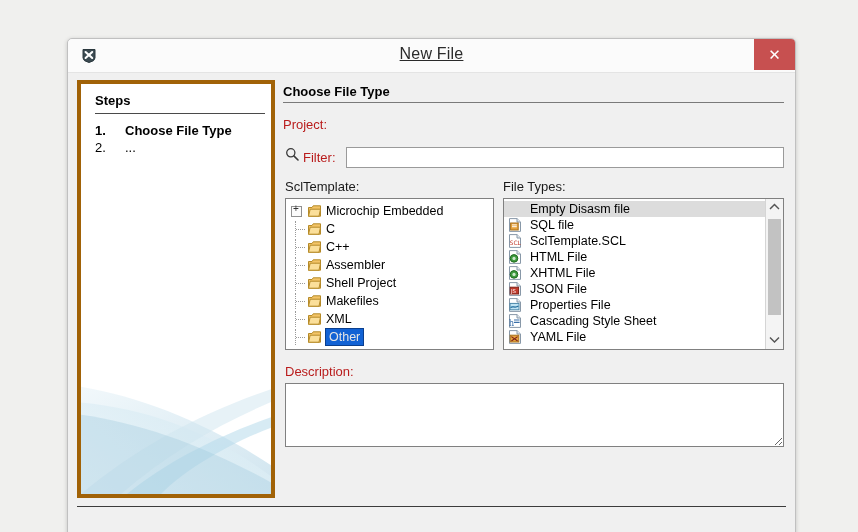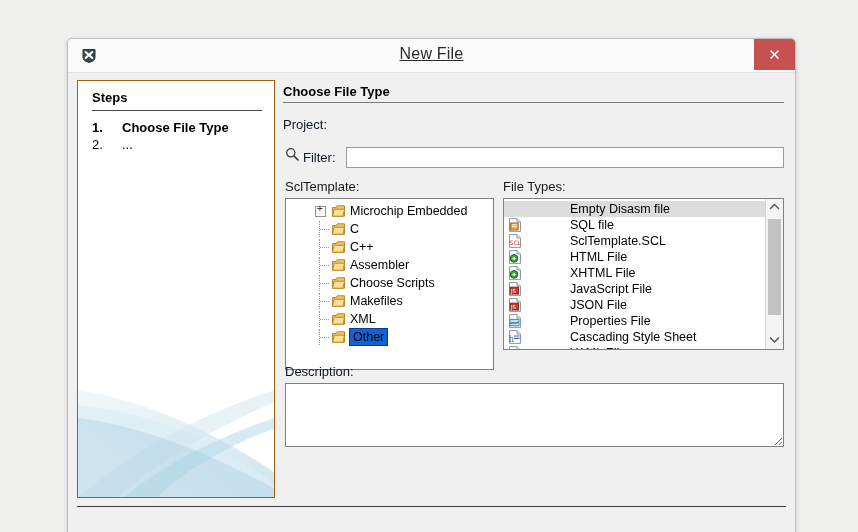--- a/index.html
+++ b/index.html
@@ -55,21 +55,21 @@
   }
 
   
   .dlg-body { position: absolute; left:0; top: 33px; right:0; bottom: 0; }
 
   .left-pane {
     position: absolute;
     left: 9px; top: 8px;
     width: 198px; height: 418px;
     background: #ffffff;
-    border: 1px solid #a16207;
+    border: 4px solid #a16207;
     box-sizing: border-box;
     overflow: hidden;
   }
   .steps-title {
     position: absolute; left: 14px; top: 9px;
     font-size: 13px; font-weight: bold; color: #000;
   }
   .steps-rule {
     position: absolute; left: 14px; top: 29px; width: 170px;
     height: 1px; background: #4a4a4a;
@@ -93,21 +93,21 @@
   .section-title {
     position: absolute; left: 0; top: 4px;
     font-size: 13px; font-weight: bold; color: #000;
   }
   .section-rule {
     position: absolute; left: 0; top: 22px; width: 501px;
     height: 1px; background: #7a7a7a;
   }
 
   .lbl {
-    position: absolute; font-size: 13px; color: #0f172a;
+    position: absolute; font-size: 13px; color: #b91c1c;
   }
 
   
   .combo {
     position: absolute;
     left: 57px; top: 34px; width: 444px; height: 21px;
     background: #f4f4f4;
     border: 1px solid #ababab;
     box-sizing: border-box;
   }
@@ -135,21 +135,21 @@
 
   
   .list-label { font-size: 13px; color: #1a1a1a; }
   .listbox {
     position: absolute;
     background: #ffffff;
     border: 1px solid #808080;
     box-sizing: border-box;
     overflow: hidden;
   }
-  #categories-box { left: 2px; top: 118px; width: 209px; height: 172px; padding-left: 24px; }
+  #categories-box { left: 2px; top: 118px; width: 209px; height: 152px; }
   #filetypes-box  { left: 220px; top: 118px; width: 281px; height: 152px; }
 
   .tree-item {
     position: relative;
     height: 16px;
     font-size: 12.5px;
     color: #000;
     white-space: nowrap;
     line-height: 16px;
     padding-left: 22px;
@@ -160,30 +160,30 @@
     border: 1px solid #909090; background: #fbfbfb; }
   .tree-item .expander:before {
     content: "+"; position: absolute; left: 1px; top: -4px; font-size: 10px; color: #333;
     line-height: 11px;
   }
   .tree-item .guide { position: absolute; left: 9px; top: 0; width: 1px; height: 16px;
     background: transparent; border-left: 1px dotted #9a9a9a; }
   .tree-item .guide-h { position: absolute; left: 10px; top: 8px; width: 9px; height: 1px;
     border-top: 1px dotted #9a9a9a; }
   .tname.selected {
-    background: #1262d4; color: #000000;
+    background: #1262d4; color: #e5e5e5;
     padding: 0 3px; outline: 1px solid #0a3f8f;
   }
 
   .ft-row {
     position: relative; height: 16px; line-height: 16px;
     font-size: 12.5px; color: #000; white-space: nowrap;
   }
   .ft-row .fticon { position: absolute; left: 4px; top: 1px; width: 14px; height: 14px; }
-  .ft-row .ftname { position: absolute; left: 26px; top: 0; margin-left: 40px; }
+  .ft-row .ftname { position: absolute; left: 26px; top: 0; }
   .ft-row.sel { background: #dcdcdc; }
 
   
   .scroll {
     position: absolute; right: 0; top: 0; width: 17px; bottom: 0;
     background: #f4f4f4; border-left: 1px solid #d5d5d5;
   }
   .scroll .arr {
     position: absolute; left: 0; width: 17px; height: 17px;
     text-align: center; line-height: 17px; font-size: 9px; color: #555;
@@ -317,21 +317,21 @@
                   </svg></span>
                 <span class="tname">Assembler</span>
               </div>
               <div class="tree-item" style="margin-top: 2px;">
                 <span class="guide"></span>
                 <span class="guide-h"></span>
                 <span class="folder"><svg width="13" height="12" viewBox="0 0 13 12">
                     <path d="M0.5,2.5 L4,2.5 L5.2,0.8 L12.5,0.8 L12.5,11.2 L0.5,11.2 Z" fill="#f3c467" stroke="#b58a28"></path>
                     <path d="M2.2,4.2 L12.5,4.2 L11,11.2 L0.5,11.2 Z" fill="#fbdf9a" stroke="#b58a28"></path>
                   </svg></span>
-                <span class="tname">Choose Scripts</span>
+                <span class="tname">Shell Project</span>
               </div>
               <div class="tree-item" style="margin-top: 2px;">
                 <span class="guide"></span>
                 <span class="guide-h"></span>
                 <span class="folder"><svg width="13" height="12" viewBox="0 0 13 12">
                     <path d="M0.5,2.5 L4,2.5 L5.2,0.8 L12.5,0.8 L12.5,11.2 L0.5,11.2 Z" fill="#f3c467" stroke="#b58a28"></path>
                     <path d="M2.2,4.2 L12.5,4.2 L11,11.2 L0.5,11.2 Z" fill="#fbdf9a" stroke="#b58a28"></path>
                   </svg></span>
                 <span class="tname">Makefiles</span>
               </div>
@@ -390,29 +390,20 @@
                 <span class="ftname">HTML File</span>
               </div>
               <div class="ft-row" style="margin-top: 0px;">
                 <span class="fticon"><svg width="14" height="14" viewBox="0 0 14 14">
                     <path d="M1.5,0.6 L9,0.6 L12.5,4 L12.5,13.4 L1.5,13.4 Z" fill="#ffffff" stroke="#8898a8"></path>
                     <path d="M9,0.6 L9,4 L12.5,4" fill="#e3eaf1" stroke="#8898a8"></path>
                     <circle cx="6" cy="8.4" r="3.8" fill="#3f9b3f" stroke="#1f6b1f"></circle>
                     <circle cx="6" cy="8.4" r="1.6" fill="#cfe8cf"></circle>
                   </svg></span>
                 <span class="ftname">XHTML File</span>
-              </div>
-              <div class="ft-row" style="margin-top: 0px;">
-                <span class="fticon"><svg width="14" height="14" viewBox="0 0 14 14">
-                    <path d="M1.5,0.6 L9,0.6 L12.5,4 L12.5,13.4 L1.5,13.4 Z" fill="#ffffff" stroke="#8898a8"></path>
-                    <path d="M9,0.6 L9,4 L12.5,4" fill="#e3eaf1" stroke="#8898a8"></path>
-                    <rect x="2.2" y="5.2" width="8.4" height="6.8" fill="#c0392b" stroke="#7d2219"></rect>
-                    <text x="3" y="10.8" font-size="5.4" fill="#ffffff" font-family="DejaVu Sans">JS</text>
-                  </svg></span>
-                <span class="ftname">JavaScript File</span>
               </div>
               <div class="ft-row" style="margin-top: 0px;">
                 <span class="fticon"><svg width="14" height="14" viewBox="0 0 14 14">
                     <path d="M1.5,0.6 L9,0.6 L12.5,4 L12.5,13.4 L1.5,13.4 Z" fill="#ffffff" stroke="#8898a8"></path>
                     <path d="M9,0.6 L9,4 L12.5,4" fill="#e3eaf1" stroke="#8898a8"></path>
                     <rect x="2.2" y="5.2" width="8.4" height="6.8" fill="#c0392b" stroke="#7d2219"></rect>
                     <text x="3" y="10.8" font-size="5.4" fill="#ffffff" font-family="DejaVu Sans">JS</text>
                   </svg></span>
                 <span class="ftname">JSON File</span>
               </div>

